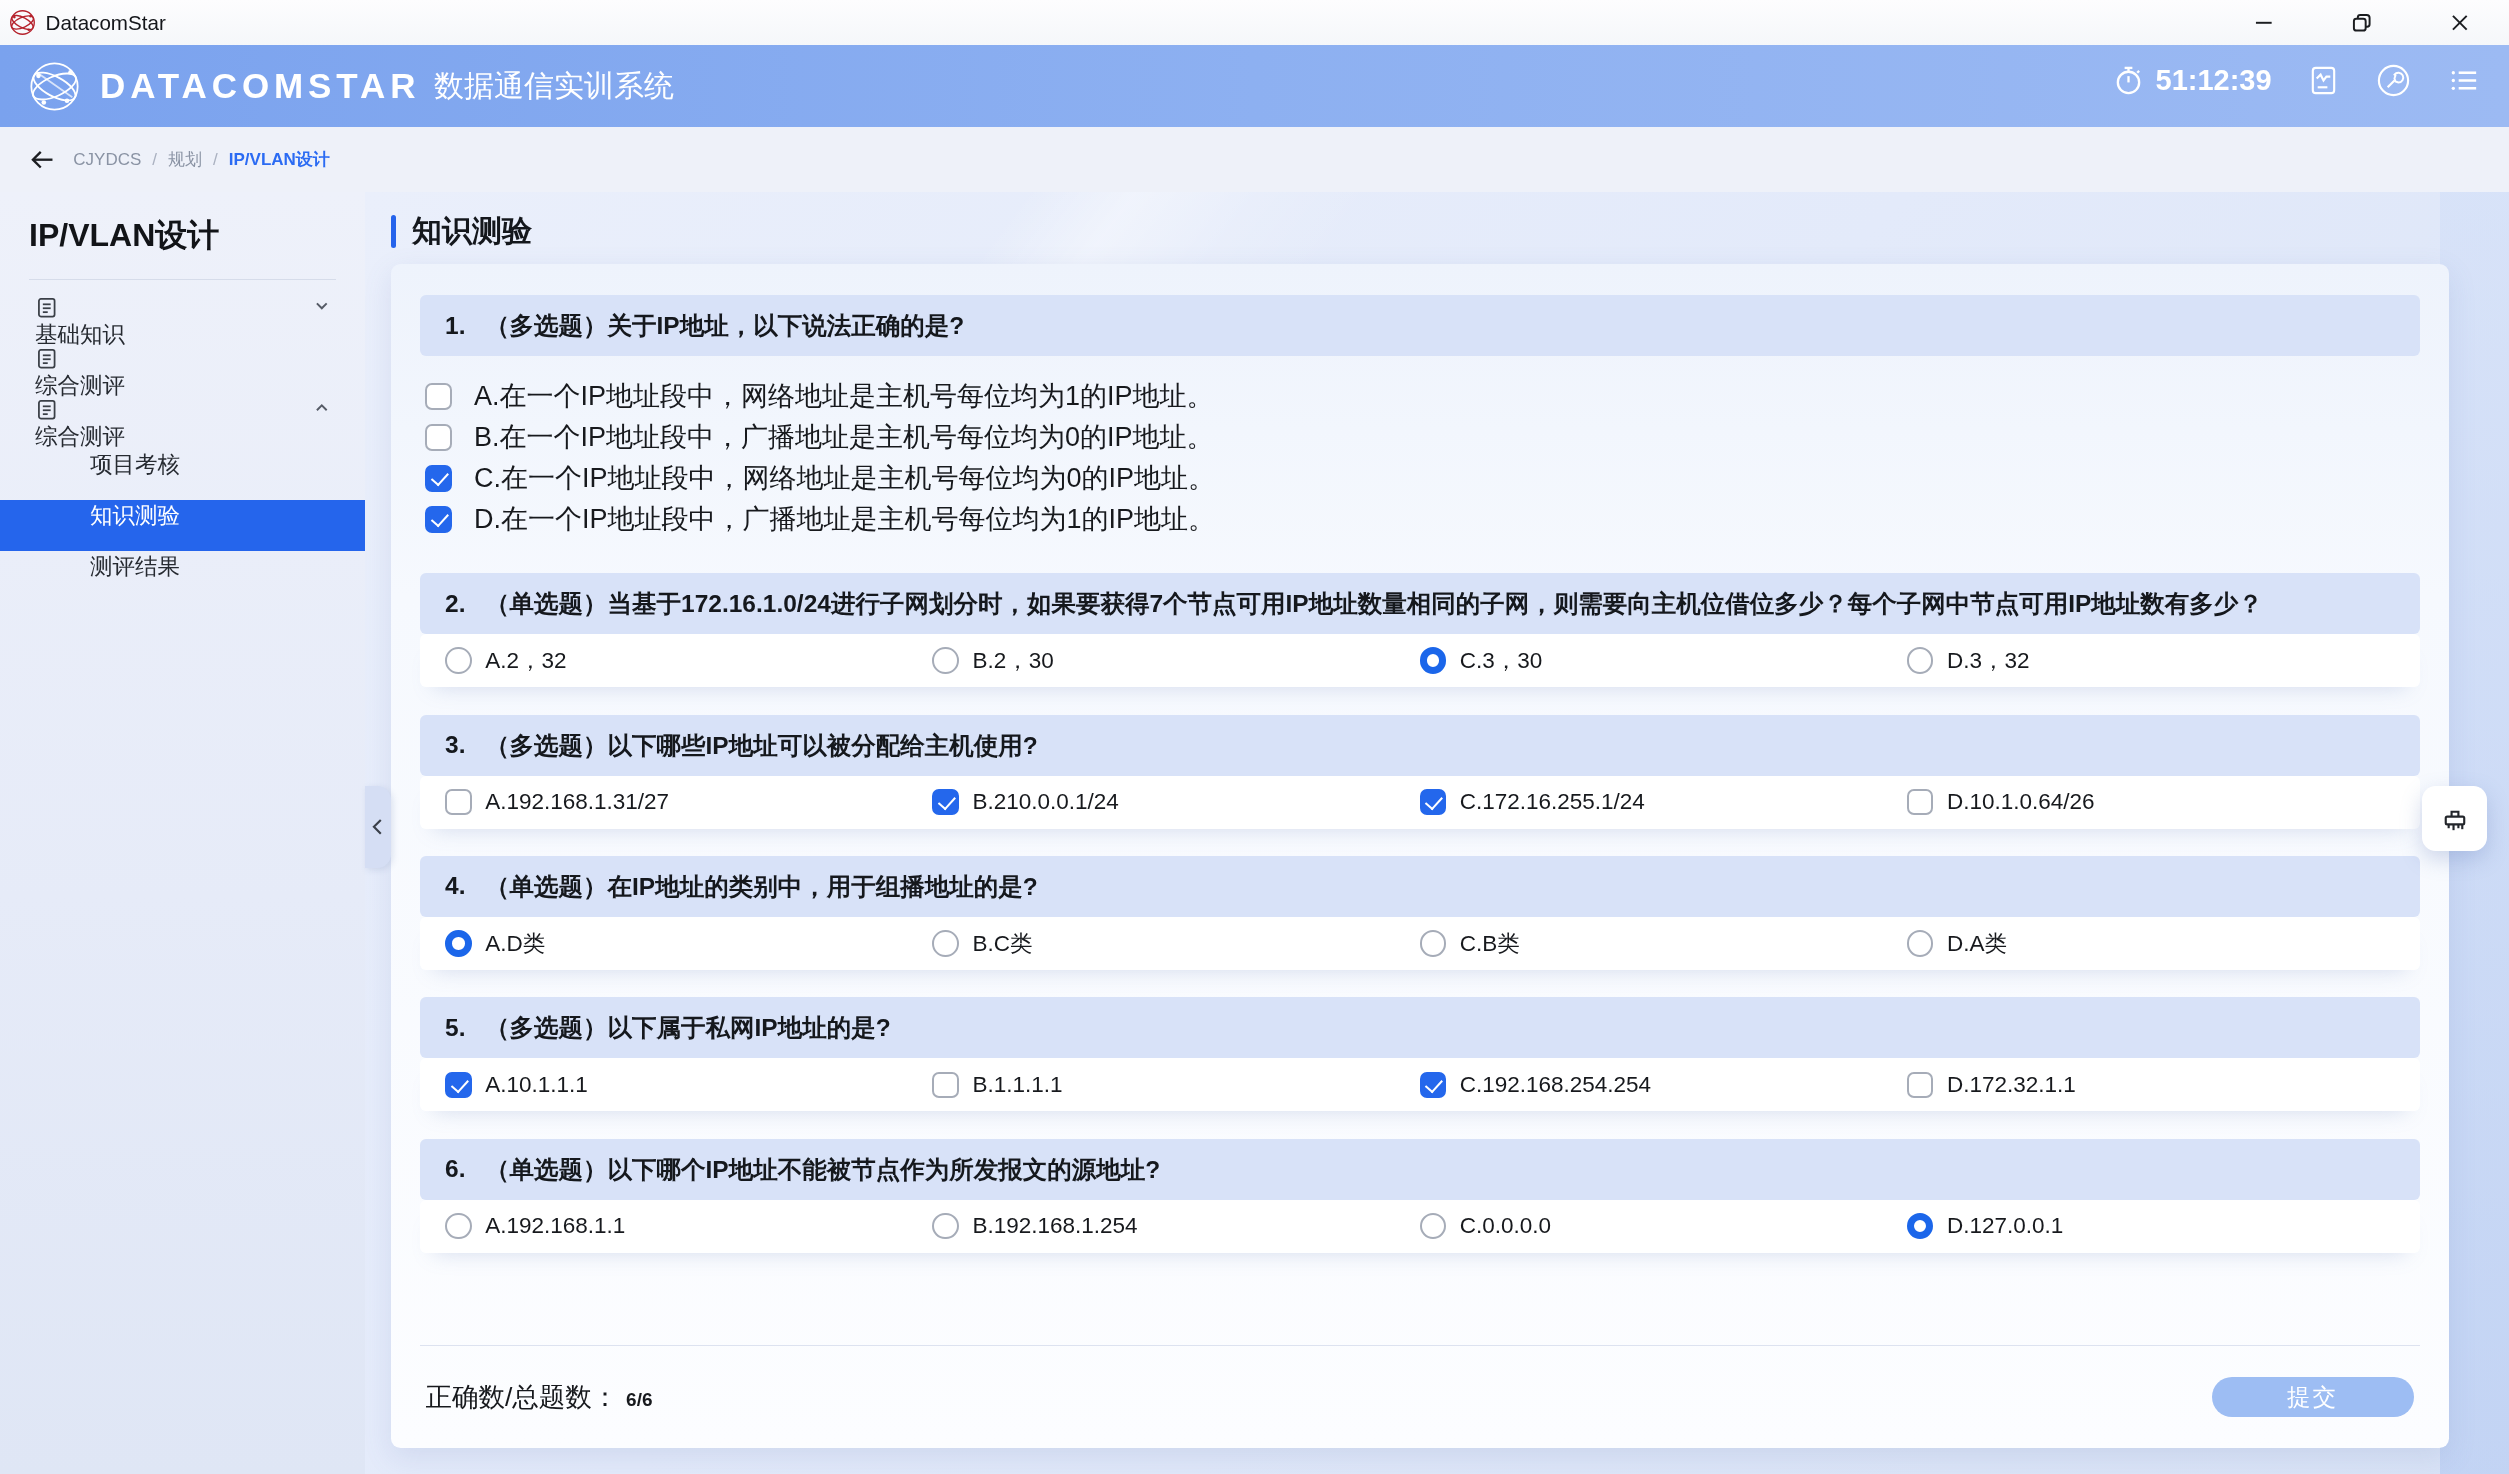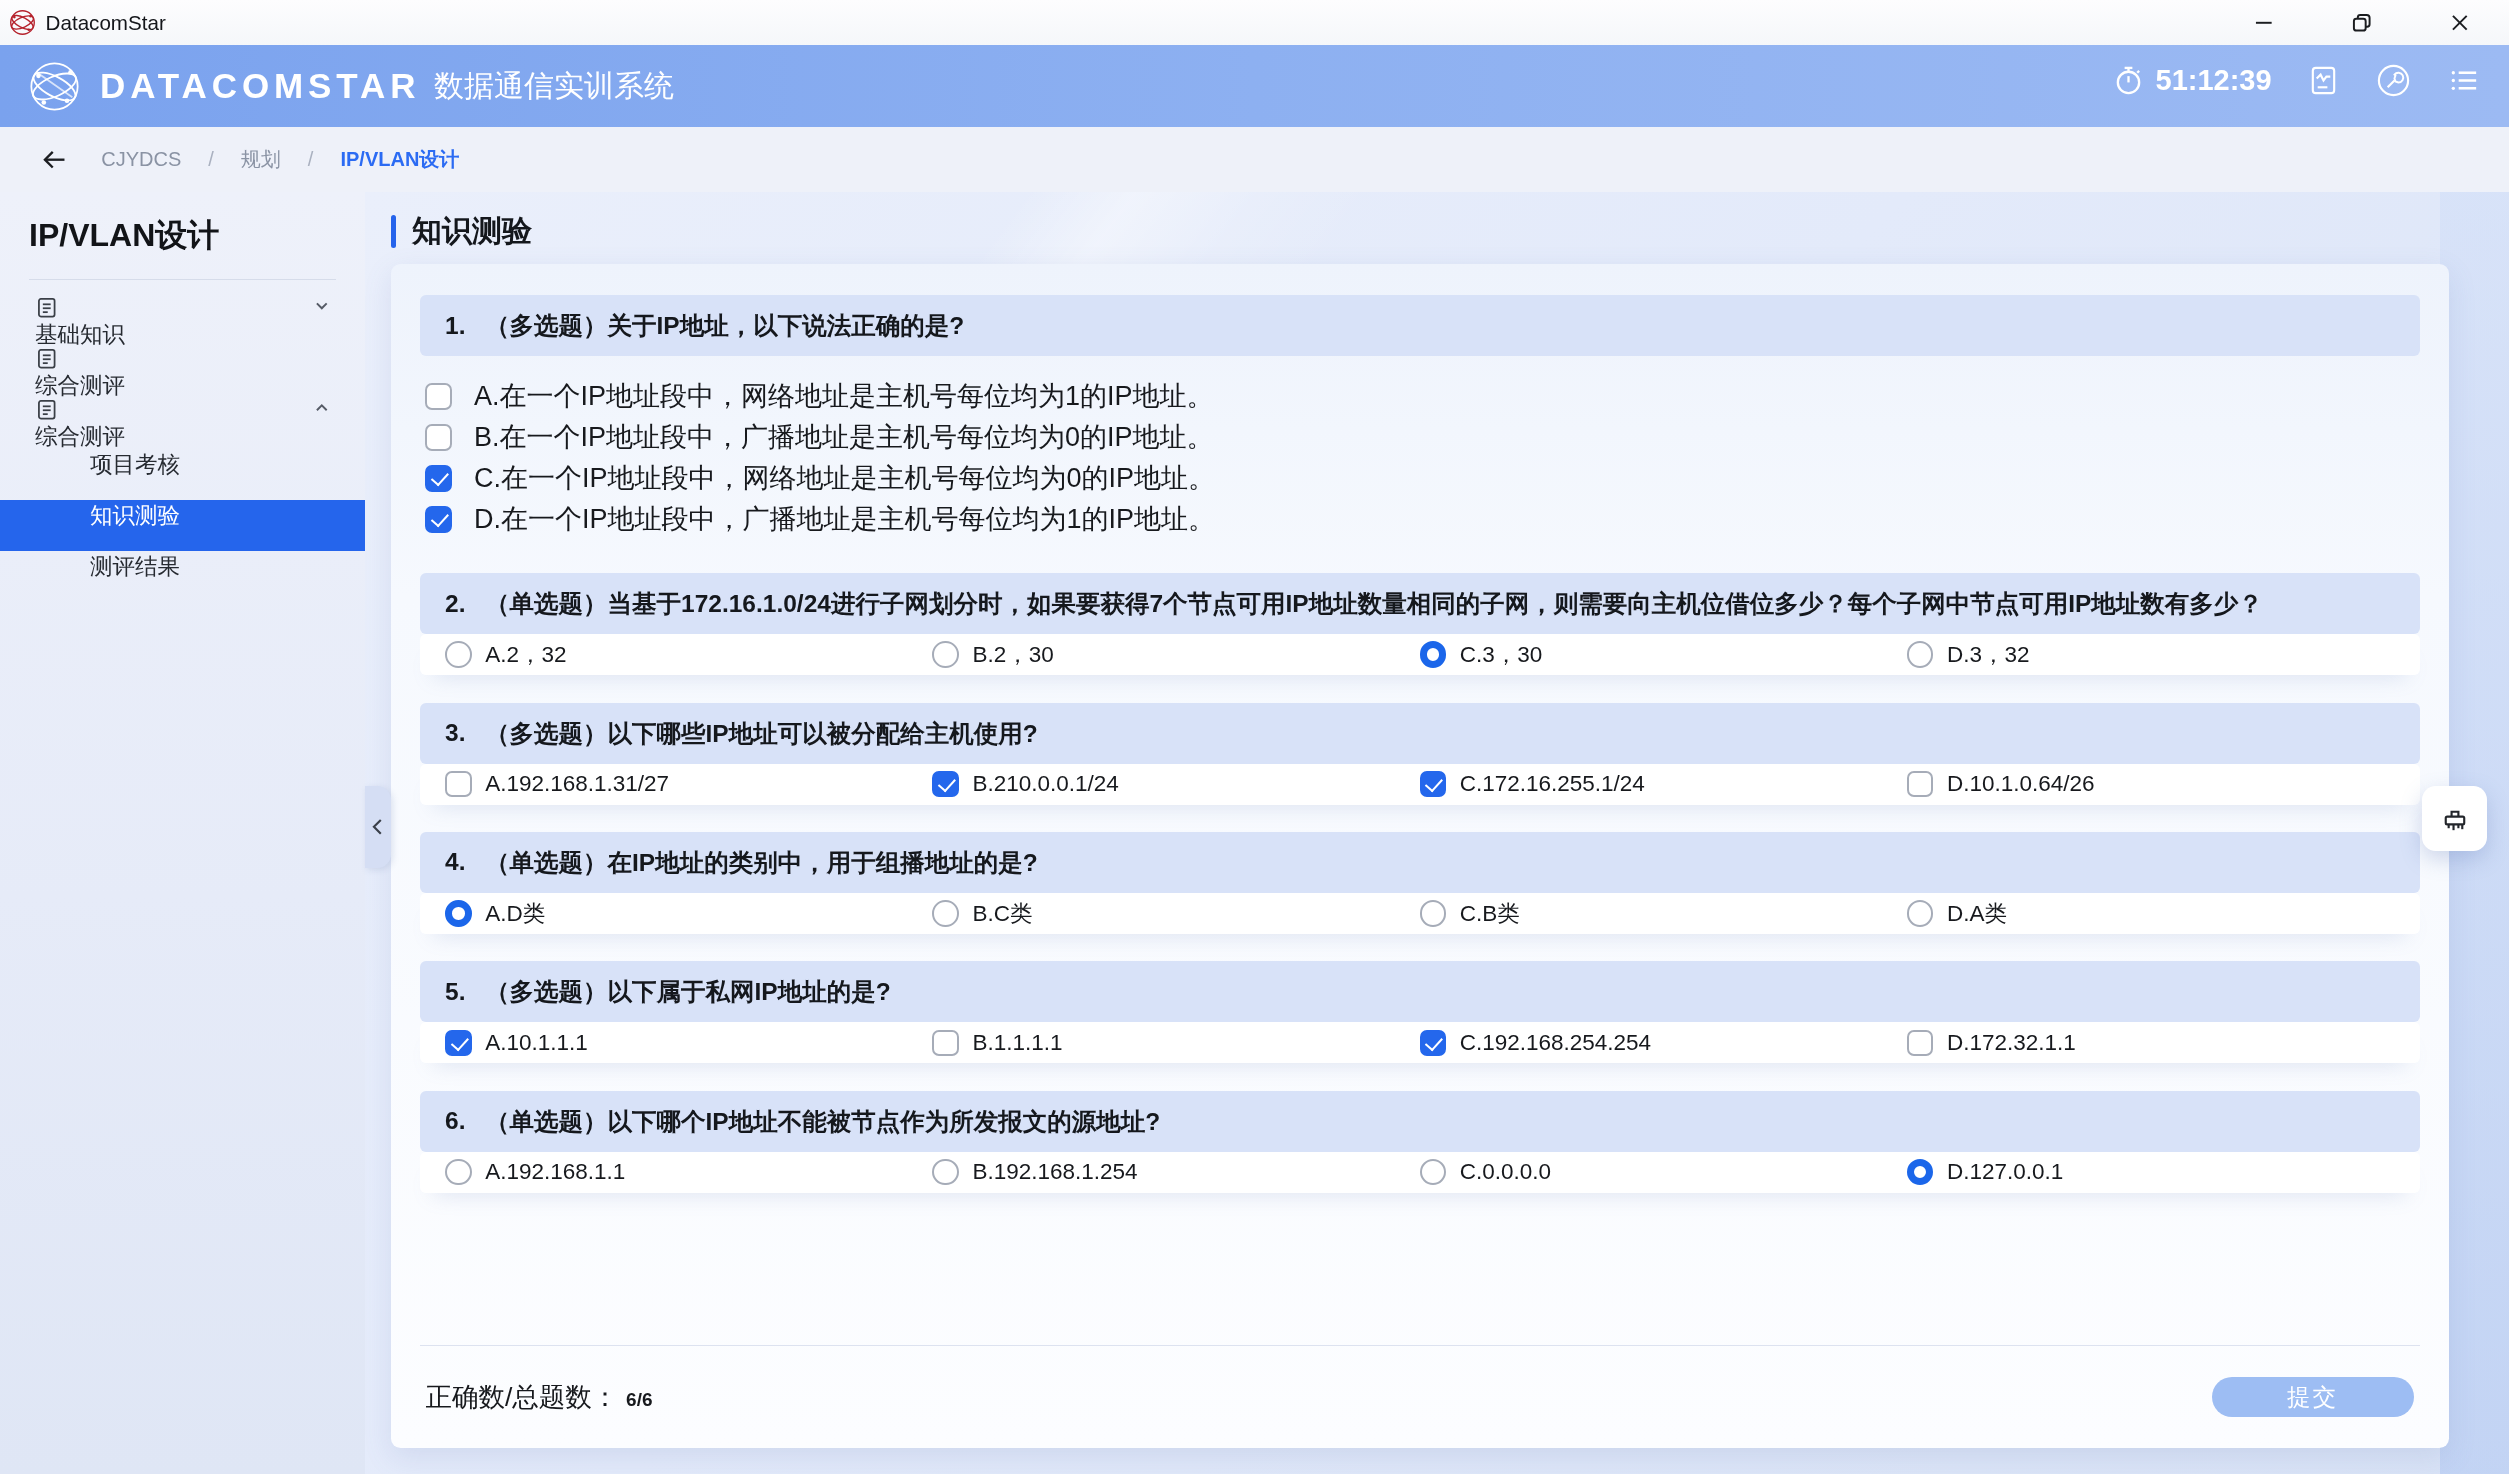--- a/index.html
+++ b/index.html
@@ -17,21 +17,21 @@
   .tb-btn{width:98px;height:45px;display:flex;align-items:center;justify-content:center;cursor:default;}
   
   .appbar{height:82px;background:linear-gradient(90deg,#7aa2ee 0%,#8db0f1 50%,#9cbaf3 100%);display:flex;align-items:center;color:#fff;position:relative;}
   .logo{margin-left:25.5px;flex:0 0 auto;}
   .brand{font-size:35px;font-weight:bold;letter-spacing:4.9px;margin-left:17.6px;}
   .product{font-size:30px;font-weight:normal;margin-left:13.7px;}
   .appbar-right{position:absolute;right:27.4px;top:0;height:70px;display:flex;align-items:center;gap:35px;}
   .timer{display:flex;align-items:center;gap:11.8px;font-size:29px;font-weight:bold;color:#fff;}
   .abtn{display:flex;align-items:center;justify-content:center;}
   
-  .breadcrumb{height:65px;background:#eef1f9;display:flex;align-items:center;font-size:20px;color:#8a93a4;gap:27px;padding-left:41px;}
+  .breadcrumb{height:65px;background:#eef1f9;display:flex;align-items:center;font-size:17px;color:#8a93a4;gap:11px;padding-left:29px;}
   .crumb{color:#8a93a4;}
   .crumb-sep{color:#aab1c0;}
   .crumb-active{color:#2b6bf3;font-weight:bold;}
   .back{display:flex;align-items:center;margin-right:5.9px;}
   
   .main{display:flex;height:1282px;position:relative;}
   .sidebar{width:365px;flex:0 0 auto;background:linear-gradient(180deg,#eef1fa 0%,#e6ebf8 55%,#dfe6f5 100%);position:relative;}
   .side-title{font-size:32px;font-weight:bold;color:#121418;padding:21.6px 0 0 29px;}
   .side-div{height:1px;background:#d6dcea;margin:21.6px 29px 15.7px 29px;}
   .side-item{height:51px;display:flex;align-items:flex-start;font-size:22.5px;color:#262a31;padding-left:35px;position:relative;cursor:default;flex-direction:column;}
@@ -52,21 +52,21 @@
   .panel-text{font-size:30px;font-weight:bold;color:#14171c;}
   .card{width:2058px;height:1184px;margin-top:13.7px;border-radius:9.8px;position:relative;z-index:2;
     background:linear-gradient(180deg,#eef3fc 0%,#f6f9fe 28%,#fcfdff 100%);
     box-shadow:0 9.8px 29px rgba(90,115,180,.14);
     padding:31px 29px 0 29px;box-sizing:border-box;display:flex;flex-direction:column;}
   .q-block{margin-bottom:27.4px;}
   .q-head{height:61px;background:#d8e2f8;border-radius:5.9px;display:flex;align-items:center;padding:0 25.5px;gap:19.6px;
     font-size:24.5px;font-weight:bold;color:#15181d;}
   .opts-stack{padding:19.6px 5.9px 5.9px 5.9px;}
   .opts-stack .opt{height:41px;display:flex;align-items:center;gap:22px;font-size:27px;color:#17191d;}
-  .opts-grid{height:41px;background:rgba(255,255,255,.94);border-radius:5.9px;display:grid;grid-template-columns:repeat(4,1fr);
+  .opts-grid{height:53px;background:rgba(255,255,255,.94);border-radius:5.9px;display:grid;grid-template-columns:repeat(4,1fr);
     align-items:center;padding:0 25.5px;box-shadow:0 13.7px 21.6px -13.7px rgba(120,140,190,.28);}
   .opts-grid .opt{display:flex;align-items:center;gap:13.7px;font-size:22.5px;color:#17191d;}
   .ctrl{width:26.5px;height:26.5px;box-sizing:border-box;flex:0 0 auto;position:relative;}
   .checkbox{border:2.5px solid #a6acb8;border-radius:6.9px;background:#fff;}
   .checkbox.on{background:#2467ec;border-color:#2467ec;}
   .checkbox.on::after{content:"";position:absolute;left:7.8px;top:2px;width:7.8px;height:13.7px;
     border:solid #fff;border-width:0 2.9px 2.9px 0;transform:rotate(42deg);}
   .radio{border:2.5px solid #a6acb8;border-radius:50%;background:#fff;}
   .radio.on{border:7.8px solid #1b66ea;}
   .card-footer{margin-top:auto;height:102px;border-top:1px solid rgba(185,196,222,.45);

